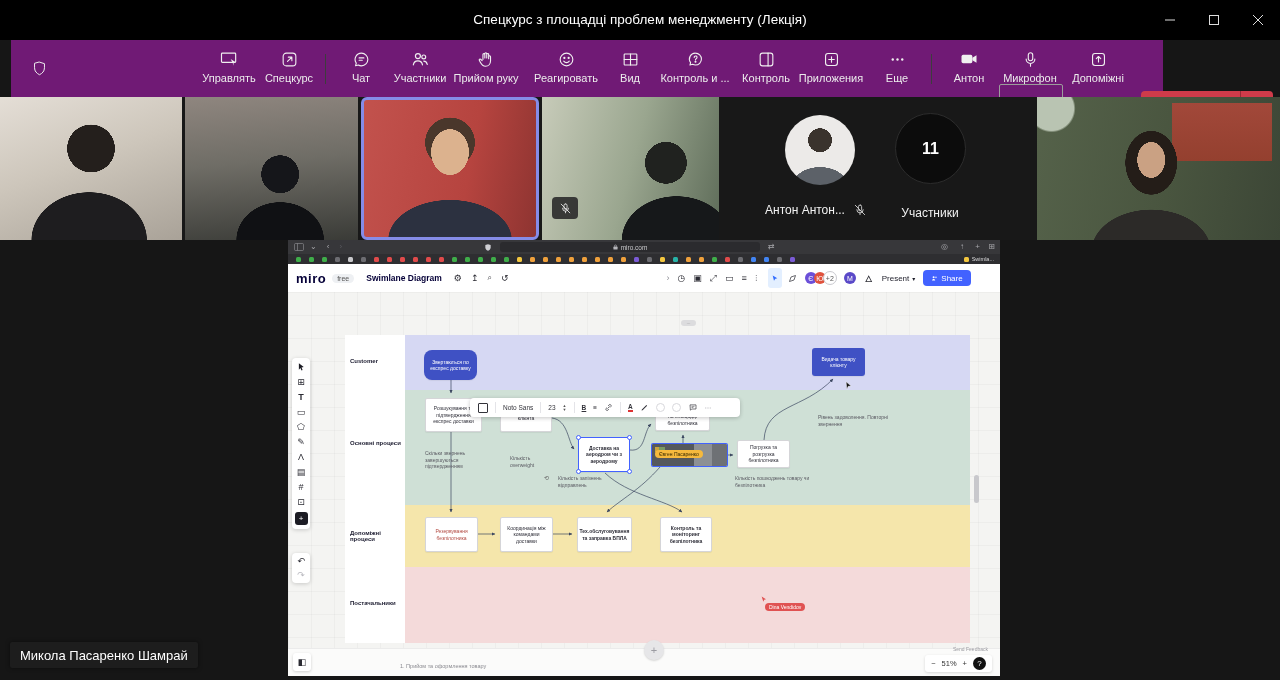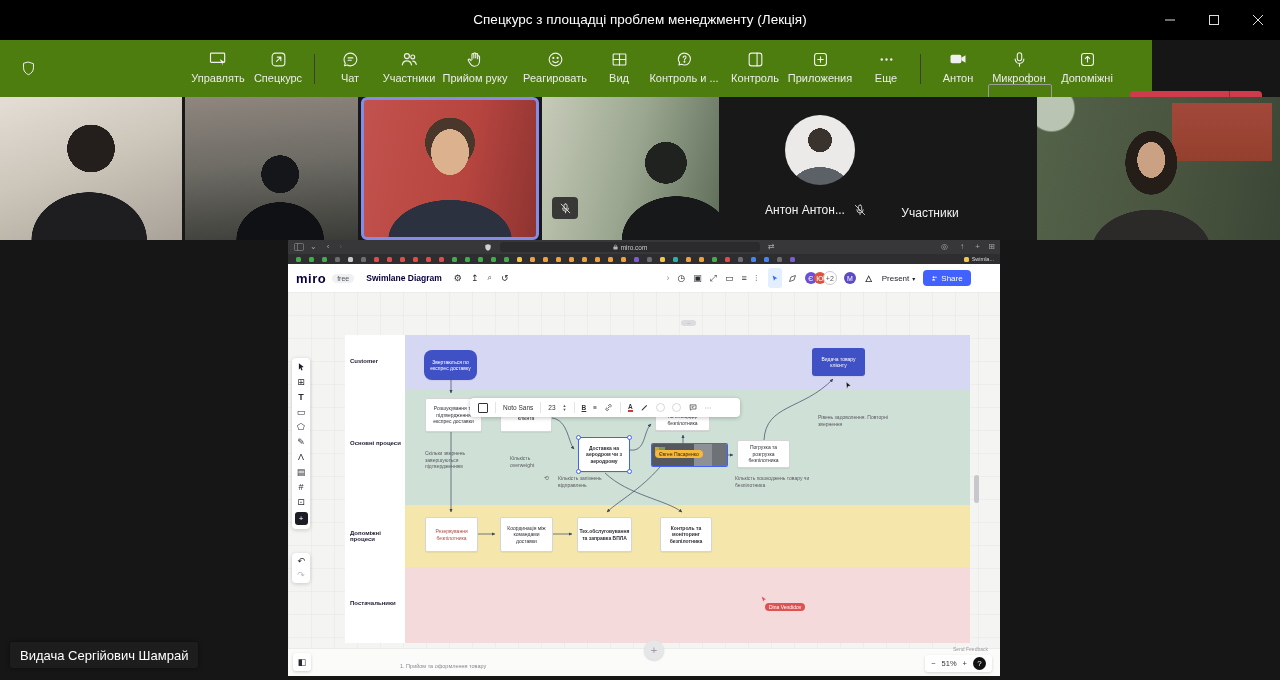--- a/index.html
+++ b/index.html
@@ -3,21 +3,21 @@
 <meta charset="utf-8">
 <style>
   html,body{margin:0;padding:0;width:1280px;height:680px;overflow:hidden;background:#161616;
     font-family:"Liberation Sans","DejaVu Sans",sans-serif;}
   .abs{position:absolute;}
   
   #titlebar{left:0;top:0;width:1280px;height:40px;background:#000;}
   #titlebar .ttl{width:100%;text-align:center;line-height:40px;color:#fff;font-size:13.5px;}
   .winbtn{top:0;width:44px;height:40px;display:flex;align-items:center;justify-content:center;color:#ddd;}
   
-  #toolbar{left:0;top:40px;width:1152px;height:57px;background:#4d7c0f;border-bottom:1px solid #0a0a0a;}
+  #toolbar{left:11px;top:40px;width:1152px;height:57px;background:#701a75;border-bottom:1px solid #0a0a0a;}
   .tbtn{position:absolute;top:8px;display:flex;flex-direction:column;align-items:center;gap:2px;color:#ececec;}
   .tbtn .ic{height:22px;display:flex;align-items:center;justify-content:center;color:#f5f5f5;}
   .tbtn .lb{font-size:11px;white-space:nowrap;}
   .tdiv{position:absolute;top:14px;width:1px;height:30px;background:#3d3d3d;}
   .icon-svg{stroke:#f0f0f0;fill:none;stroke-width:1.4;stroke-linecap:round;stroke-linejoin:round;}
   #leaveBtn{left:1130px;top:51px;width:132px;height:38px;background:#cf3b4a;border-radius:4px;display:flex;color:#fff;}
   #leaveBtn .main{flex:1;display:flex;align-items:center;justify-content:center;gap:8px;font-size:13.5px;font-weight:bold;}
   #leaveBtn .chev{width:32px;border-left:1px solid rgba(0,0,0,.28);display:flex;align-items:center;justify-content:center;}
   #micBox{left:988px;top:44px;width:62px;height:50px;border:1px solid #9c9c9c;border-radius:2px;}
   
@@ -287,20 +287,24 @@
       radial-gradient(ellipse 27px 18px at 50% 100%,#5c6168 99%,transparent 100%),
       #eceae8"></div>
   <div class="abs" style="left:765px;top:106px;display:flex;align-items:center;gap:8px">
     <span class="pname">Антон Антон...</span>
     <svg width="14" height="14" viewBox="0 0 24 24">
         <g fill="none" stroke="#cfcfcf" stroke-width="1.6" stroke-linecap="round">
           <rect x="9.2" y="3.5" width="5.6" height="10" rx="2.8"></rect>
           <path d="M6.5 11.5a5.5 5.5 0 0011 0M12 17v3M4 4l16 16"></path>
         </g>
       </svg>
+  </div>
+  <div class="abs" style="left:895px;top:16px;width:69px;height:69px;border-radius:50%;background:#0c0c0c;border:1px solid #2c2c2c;
+      display:flex;align-items:center;justify-content:center;color:#fff;font-size:16px;font-weight:bold">
+    <span>11</span>
   </div>
   <div class="abs" style="left:895px;top:106px;width:70px;text-align:center">
     <span class="pname">Участники</span>
   </div>
   <div class="tile" style="left:1037px;width:243px;background-repeat:no-repeat;background-image:
       radial-gradient(ellipse 14px 18px at 47% 44%,#caa183 99%,transparent 100%),
       radial-gradient(ellipse 26px 32px at 47% 46%,#241d18 99%,transparent 100%),
       radial-gradient(ellipse 60px 42px at 47% 108%,#2c2a28 99%,transparent 100%),
       linear-gradient(#a2483a,#94402f),
       radial-gradient(circle 40px at 6% 8%,#b9c4b2 55%,transparent 60%),
@@ -563,14 +567,14 @@
     <div id="zoomcard">
       <span>−</span>
       <span>51%</span>
       <span>+</span>
       <span style="width:13px;height:13px;border-radius:50%;background:#111;color:#fff;display:flex;align-items:center;justify-content:center;font-size:8px">?</span>
     </div>
   </div>
 </div>
 
 <div id="namepill" class="abs">
-  <span>Видача Сергійович Шамрай</span>
+  <span>Микола Пасаренко Шамрай</span>
 </div>
 
 </body></html>

